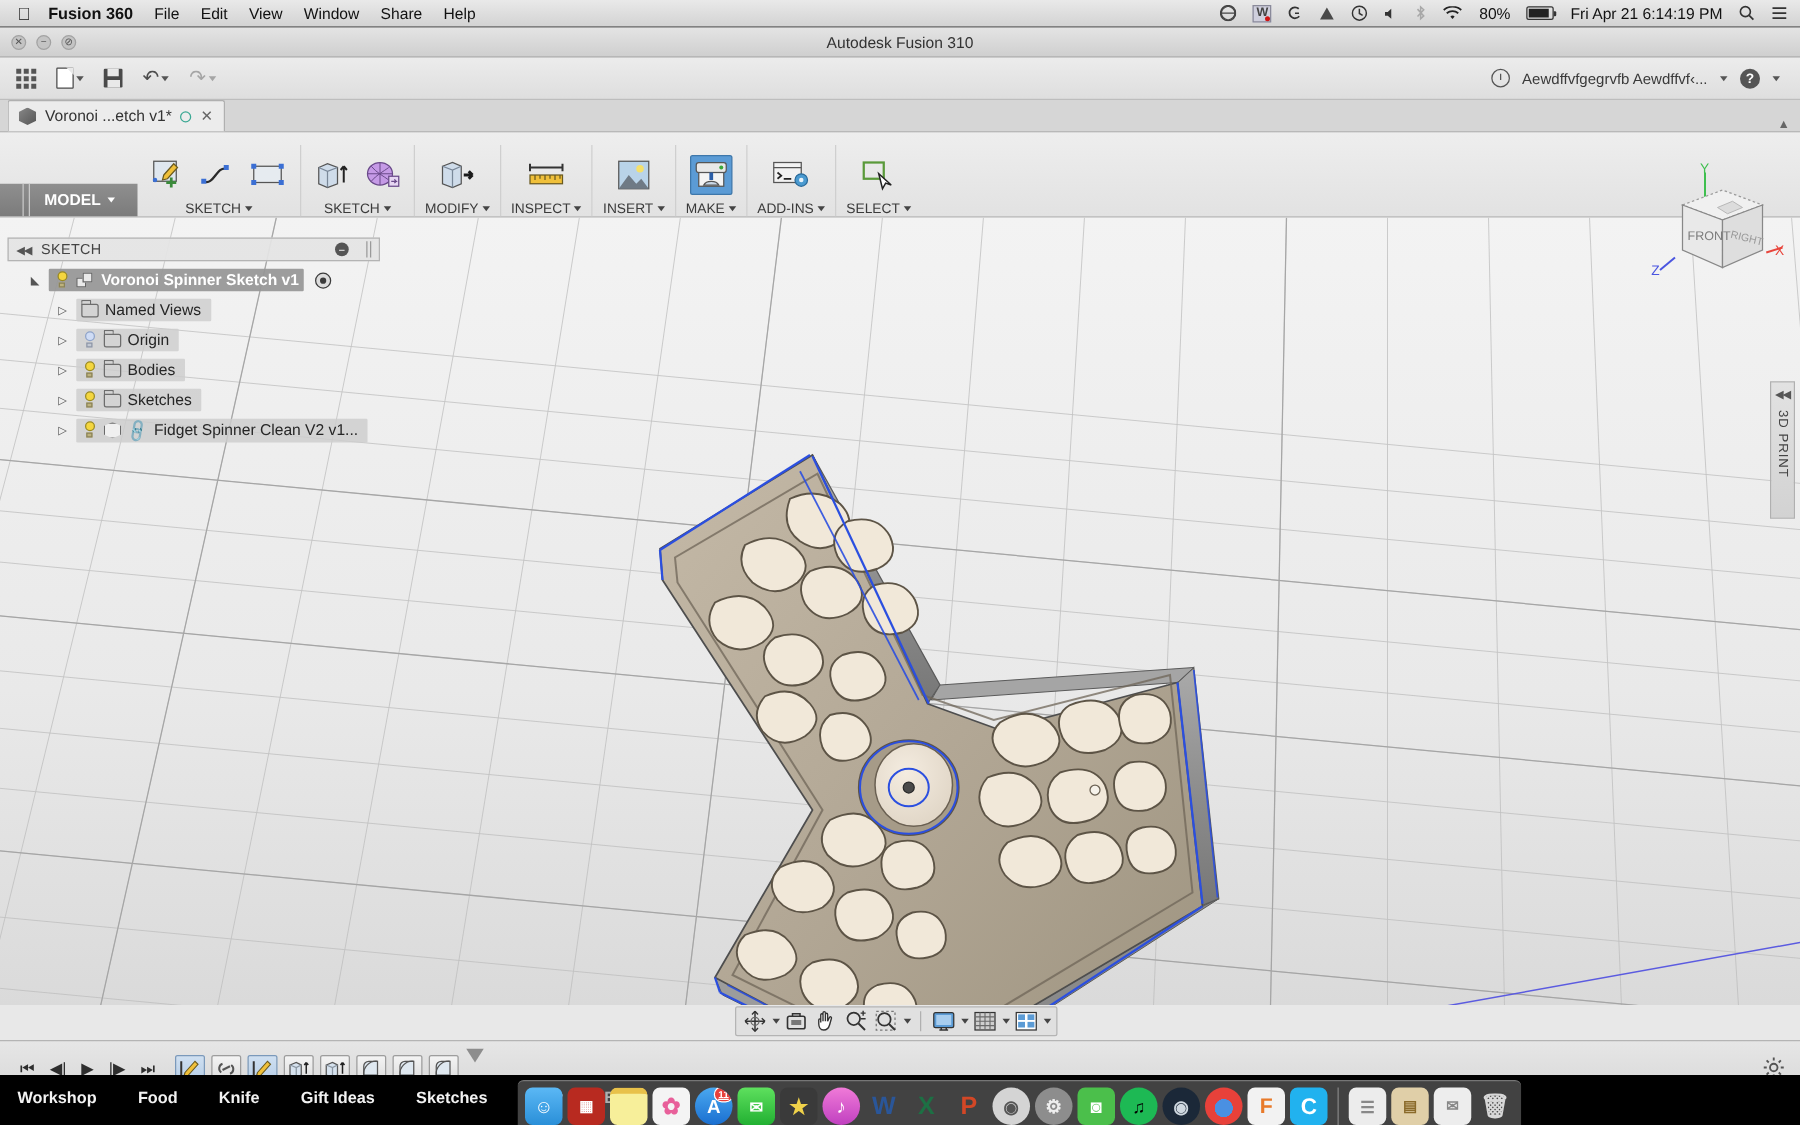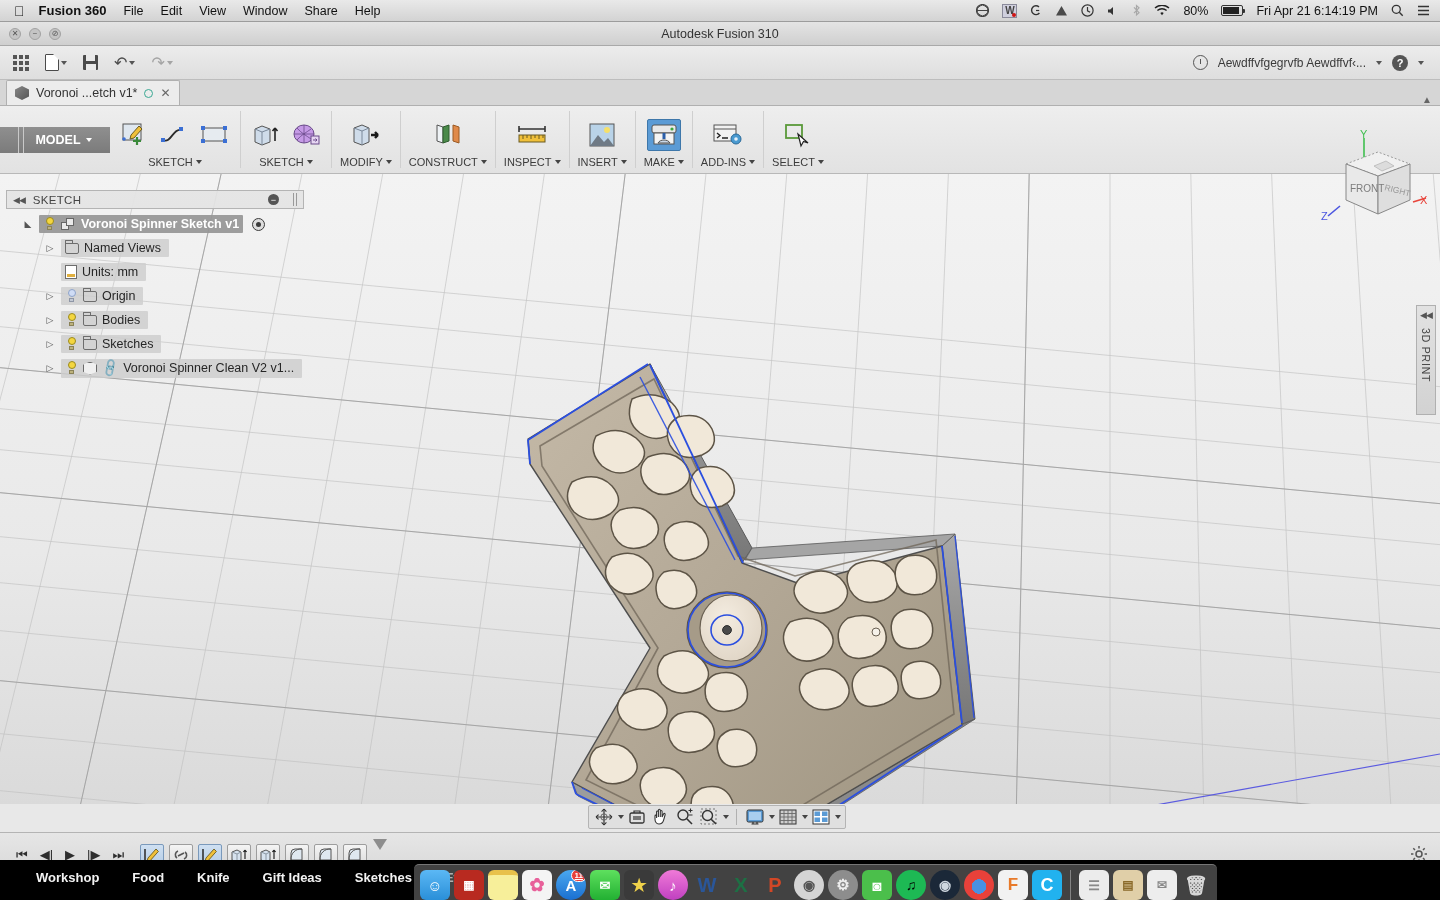--- a/index.html
+++ b/index.html
@@ -78,21 +78,21 @@
          display:flex; align-items:center; gap:7px; padding:0 8px; font-size:12.5px; color:#333;
          border-radius:2px 2px 0 0; margin-left:6px;}
   .cube3d{width:14px;height:14px;background:linear-gradient(135deg,#888,#555);clip-path:polygon(50% 0,100% 25%,100% 75%,50% 100%,0 75%,0 25%);}
   .tabcircle{width:9px;height:9px;border:1.4px solid #3aa893;border-radius:50%;}
   .tabx{font-size:12px;color:#666;}
   .tabstrip .rest{flex:1;}
   .tabstrip .chev{margin-left:auto;padding-right:8px;font-size:10px;color:#666;}
 
   
   .ribbon{ height:68px; background:linear-gradient(#eeeeee,#e2e2e2); border-bottom:1px solid #b8b8b8;
-           display:flex; align-items:center; position:relative; z-index:20;}
+           display:flex; align-items:flex-end; position:relative; z-index:20;}
   .modeltab{ width:110px; background:linear-gradient(#8f8f8f,#7b7b7b); display:flex; align-items:center;
              justify-content:center; gap:5px; color:#fff; font-size:12.5px; font-weight:bold;}
   .modeltab .grip{width:6px;height:26px;border-left:1.5px solid #c9c9c9;border-right:1.5px solid #c9c9c9;margin-right:6px;}
   .modeltab .car{width:0;height:0;border-left:3.5px solid transparent;border-right:3.5px solid transparent;border-top:4.5px solid #fff;}
   .rgroup{ display:flex; flex-direction:column; align-items:center; justify-content:flex-start;
            padding:4px 8px 0 8px; border-right:1px solid #cfcfcf; position:relative;}
   .rgroup:last-child{border-right:none;}
   .ricons{ display:flex; align-items:center; gap:6px; height:40px;}
   .rlabel{ font-size:11px; color:#3b3b3b; display:flex; align-items:center; gap:3px; margin-top:1px;}
   .rlabel .car{width:0;height:0;border-left:3px solid transparent;border-right:3px solid transparent;border-top:4px solid #444;}
@@ -175,21 +175,21 @@
   .fic.on{ background:linear-gradient(#cfe0f2,#b6cde6); border-color:#7a99bb;}
   .tlline{ position:absolute; left:2px; right:22px; bottom:-9px; height:5px; border:solid #8d8d8d;
            border-width:0 0 1px 0;}
   .tlmarker{ width:0;height:0;border-left:7px solid transparent;border-right:7px solid transparent;
              border-top:11px solid #8d8d8d; margin-left:6px; align-self:flex-start; margin-top:6px;}
   .gearbtn{ margin-left:auto; width:20px;height:20px;}
 
   
   .desktop{ position:absolute; left:0; top:860px; width:1440px; height:40px; background:#000; z-index:50;}
   .bookmarks{ position:absolute; left:0; top:862px; height:30px; display:flex; align-items:center;
-              gap:33px; padding-left:14px; color:#f2f2f2; font-size:13px; font-weight:bold; z-index:51;margin-left:22px;}
+              gap:33px; padding-left:14px; color:#f2f2f2; font-size:13px; font-weight:bold; z-index:51;}
   .dock{ position:absolute; left:414px; top:864px; height:36px; display:flex; align-items:flex-end;
          gap:4px; background:rgba(120,120,120,.55); border-top:1px solid rgba(255,255,255,.28);
          padding:2px 6px 0 6px; border-radius:5px 5px 0 0; z-index:52;}
   .dic{ width:30px;height:30px;border-radius:6px; position:relative; display:flex; align-items:center;
         justify-content:center; font-size:15px; font-weight:bold; color:#fff; overflow:hidden;}
   .dsep{ width:1px; height:30px; background:rgba(255,255,255,.35); margin:0 4px;}
   .badge{ position:absolute; top:-1px; right:-1px; background:#e8403a; color:#fff; font-size:8px;
           border-radius:7px; padding:1px 3px; font-weight:bold; border:1px solid #fff;text-decoration:underline;}
 </style>
 </head>
@@ -398,35 +398,20 @@
               </svg>
           </span>
         </div>
         <div class="rlabel">
           <span>MODIFY</span>
             <span class="car"></span>
         </div>
       </div>
 
 
-      <div class="rgroup">
-        <div class="ricons">
-          <span class="ricon">
-            <svg width="34" height="28" viewBox="0 0 34 28">
-                <path d="M6 4l6 2v16l-6-2z" fill="#eef2f5" stroke="#555"></path>
-                <path d="M12 6l6-2v16l-6 2z" fill="#4a8a4a" stroke="#2e5c2e"></path>
-                <path d="M22 4l6 2v16l-6-2z" fill="#e08a4a" stroke="#9a5a24"></path>
-              </svg>
-          </span>
-        </div>
-        <div class="rlabel">
-          <span>CONSTRUCT</span>
-            <span class="car"></span>
-        </div>
-      </div>
 
       <div class="rgroup">
         <div class="ricons">
           <span class="ricon">
             <svg width="34" height="28" viewBox="0 0 34 28">
                 <path d="M4 8h26M4 5v6M30 5v6" stroke="#333" stroke-width="1.6" fill="none"></path>
                 <rect x="4" y="14" width="26" height="7" fill="#f0c03a" stroke="#6a5a20"></rect>
                 <path d="M8 14v4M12 14v3M16 14v4M20 14v3M24 14v4M28 14v3" stroke="#6a5a20"></path>
               </svg>
           </span>
@@ -699,26 +684,20 @@
         </div>
 
         <div class="trow" style="padding-left:38px">
           <span class="tri">▷</span>
           <span class="lbl">
             <span class="folder"></span>
             <span>Named Views</span>
           </span>
         </div>
 
-        <div class="trow" style="padding-left:55px">
-          <span class="lbl">
-            <span class="unitsic"></span>
-            <span>Units: mm</span>
-          </span>
-        </div>
 
         <div class="trow" style="padding-left:38px">
           <span class="tri">▷</span>
           <span class="lbl">
             <span class="bulb off">
                 <i></i>
                 <b></b>
               </span>
             <span class="folder"></span>
             <span>Origin</span>
@@ -751,21 +730,21 @@
 
         <div class="trow" style="padding-left:38px">
           <span class="tri">▷</span>
           <span class="lbl">
             <span class="bulb">
                 <i></i>
                 <b></b>
               </span>
             <span class="bodyic"></span>
             <span class="linkic">🔗</span>
-            <span>Voronoi Spinner Clean V2 v1...</span>
+            <span>Fidget Spinner Clean V2 v1...</span>
           </span>
         </div>
 
       </div>
     </div>
 
 
     <div class="sidetab">
       <span class="dd">◀◀</span>
       <span class="vtxt">3D PRINT</span>

